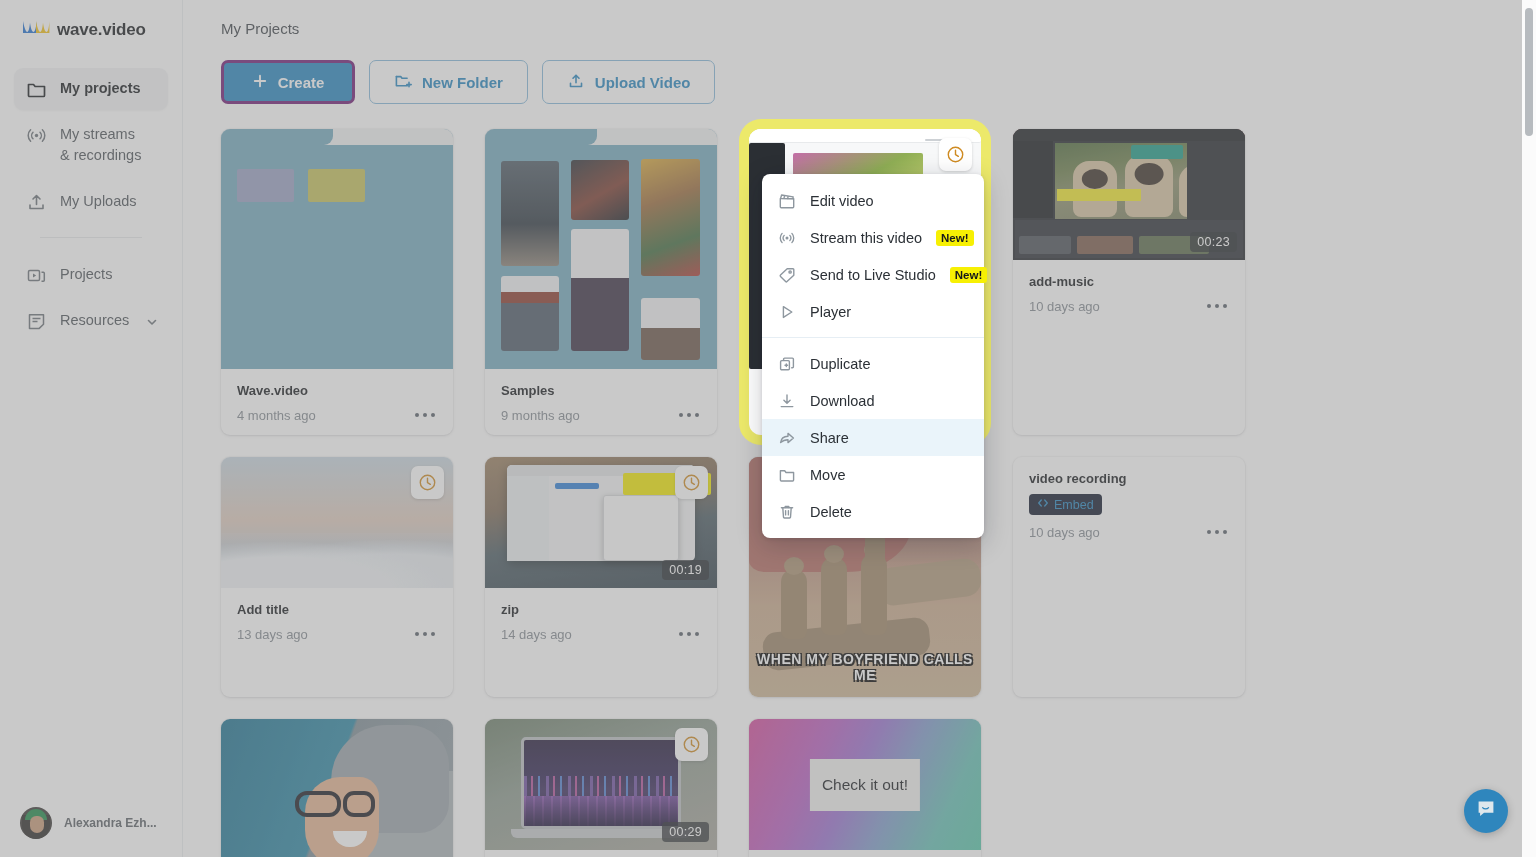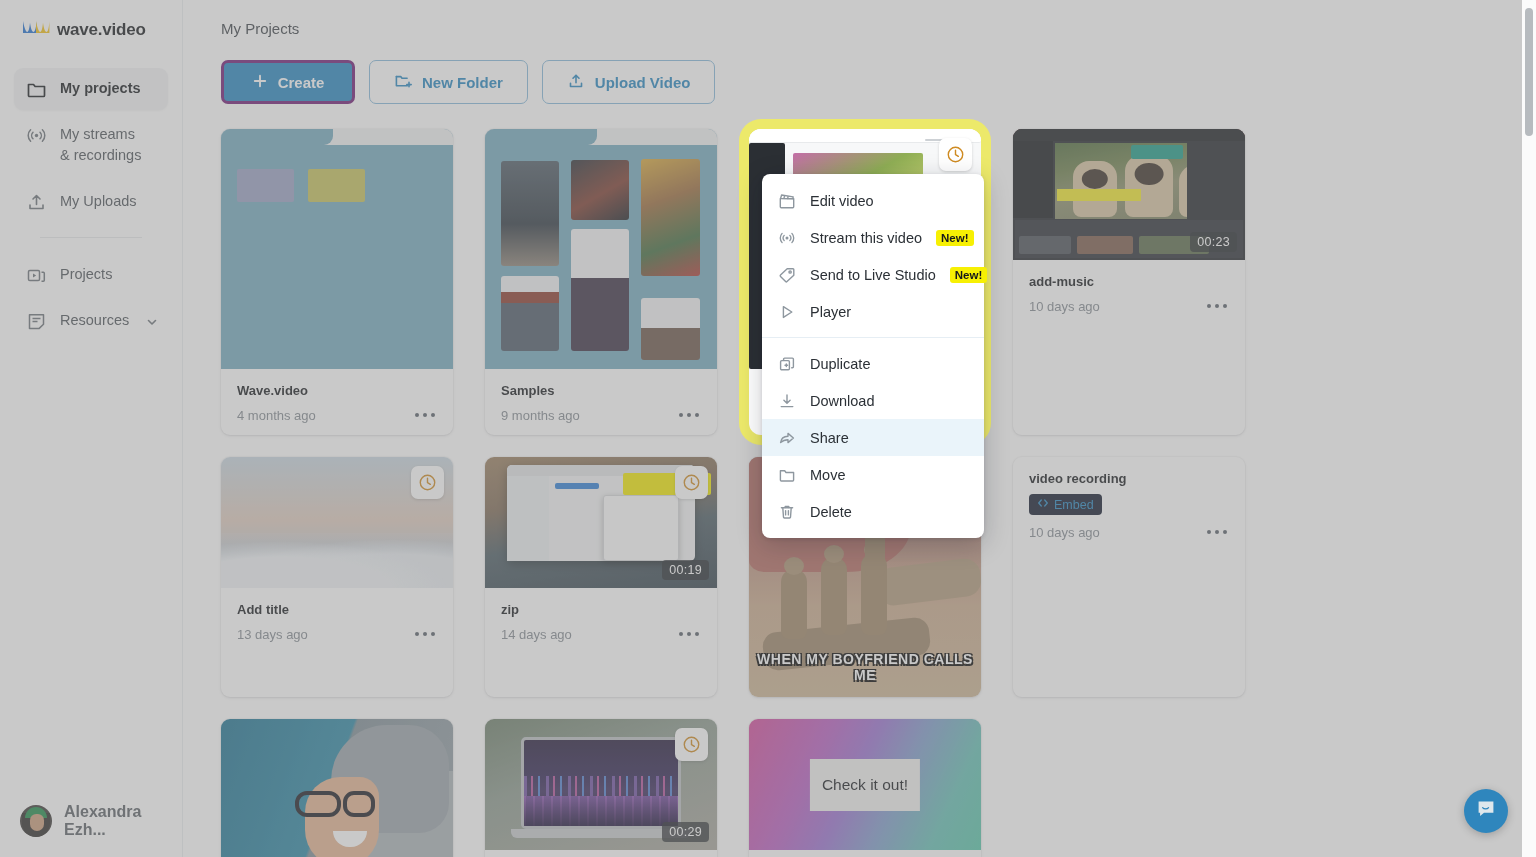--- a/index.html
+++ b/index.html
@@ -71,21 +71,21 @@
     padding-left: 20px;
   }
   .avatar {
     width: 32px; height: 32px; border-radius: 50%;
     overflow: hidden; flex: 0 0 32px;
     background: #3c3a38; position: relative;
   }
   .avatar .hairtop { position:absolute; left:5px; top:2px; width:22px; height:11px; background:#1f8a4a; border-radius:11px 11px 0 0;}
   .avatar .hairside { position:absolute; left:2px; top:8px; width:28px; height:24px; background:#2c2a28; border-radius:0 0 14px 14px;}
   .avatar .face { position:absolute; left:10px; top:9px; width:14px; height:17px; background:#c99b79; border-radius:7px 7px 8px 8px;}
-  .user-name { font-size: 16px; color: #5b6167; font-weight: bold; }
+  .user-name { font-size: 12px; color: #5b6167; font-weight: bold; }
 
   
   #main {
     position: absolute; left: 183px; top: 0;
     width: 1353px; height: 857px;
     background: #fff;
     overflow: hidden;
   }
   .page-title {
     font-size: 15px; color: #3d4349;

